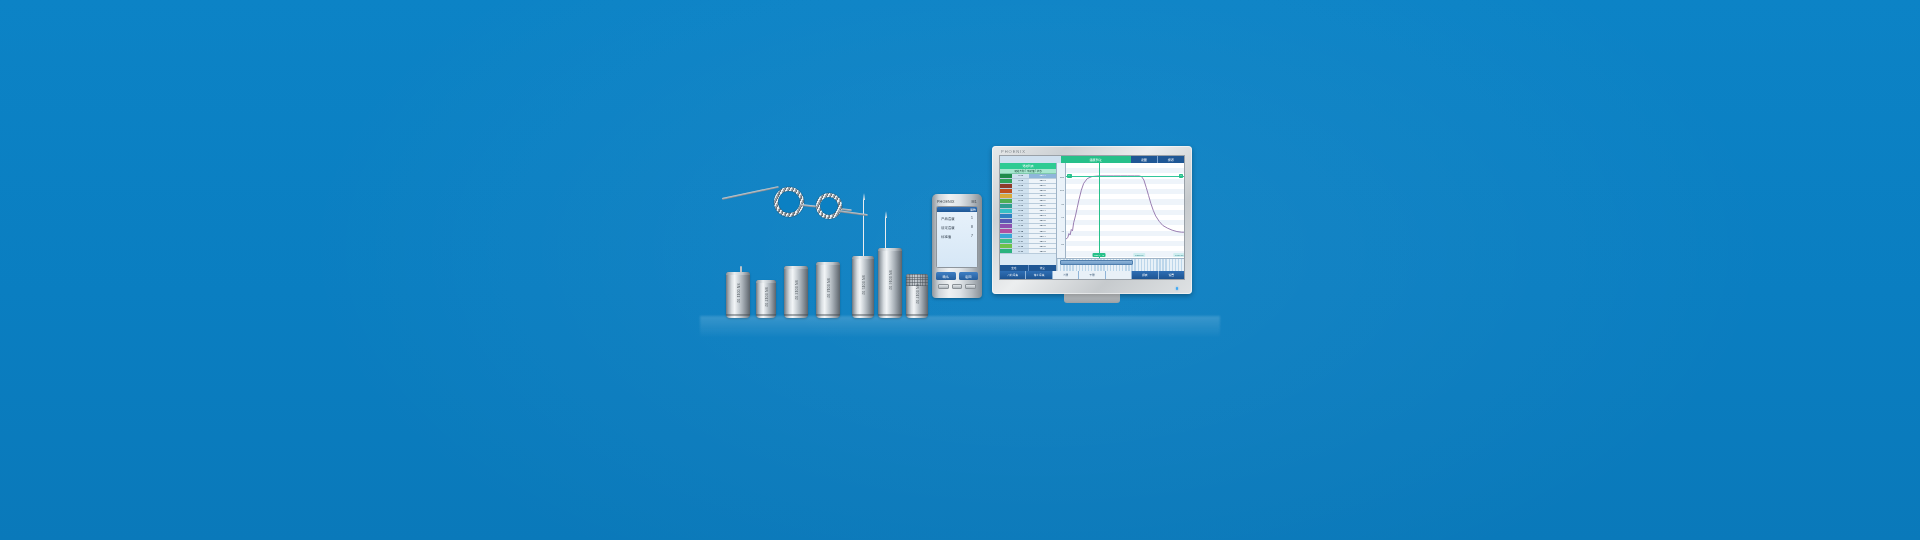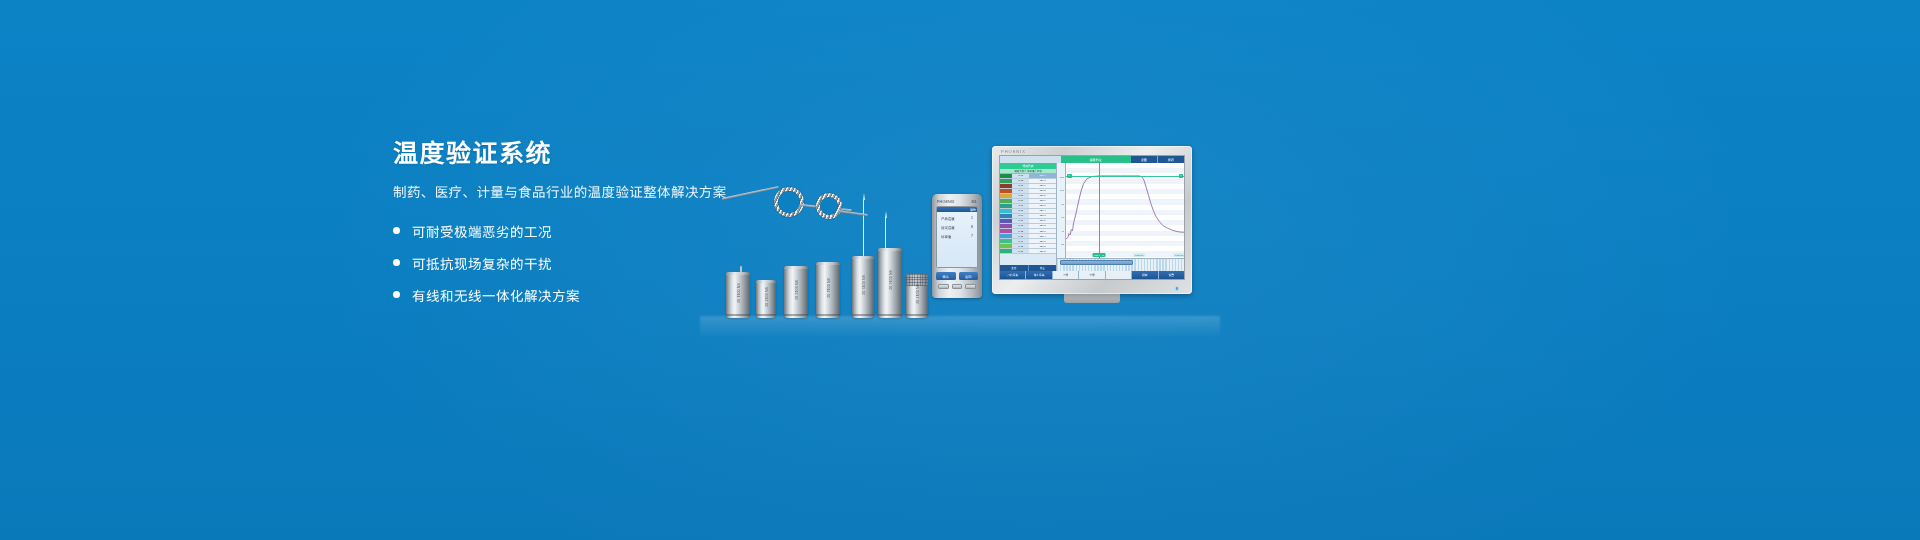--- a/index.html
+++ b/index.html
@@ -330,38 +330,20 @@
     background:linear-gradient(180deg, rgba(255,255,255,.17), rgba(255,255,255,0) 85%);
     filter:blur(1px); pointer-events:none;
   }
 </style>
 </head>
 <body>
 
 <div id="banner">
   <div id="banner-bg"></div>
 
-  <div id="copy">
-    <h1 id="title">温度验证系统</h1>
-    <p id="subtitle">制药、医疗、计量与食品行业的温度验证整体解决方案</p>
-    <ul id="bullets">
-      <li class="bullet">
-        <span class="dot"></span>
-        <span>可耐受极端恶劣的工况</span>
-      </li>
-      <li class="bullet">
-        <span class="dot"></span>
-        <span>可抵抗现场复杂的干扰</span>
-      </li>
-      <li class="bullet">
-        <span class="dot"></span>
-        <span>有线和无线一体化解决方案</span>
-      </li>
-    </ul>
-  </div>
 
   <div id="product">
 
     <div id="loggers">
 
       <div class="needle" style="left:163px; height:118px;"></div>
       <div class="needle" style="left:185px; height:100px;"></div>
 
       <div class="wire" style="left:22px; bottom:118px; width:58px; transform:rotate(-12deg);"></div>
       <div class="coil" style="left:74px; bottom:101px; width:30px; height:30px;"></div>

